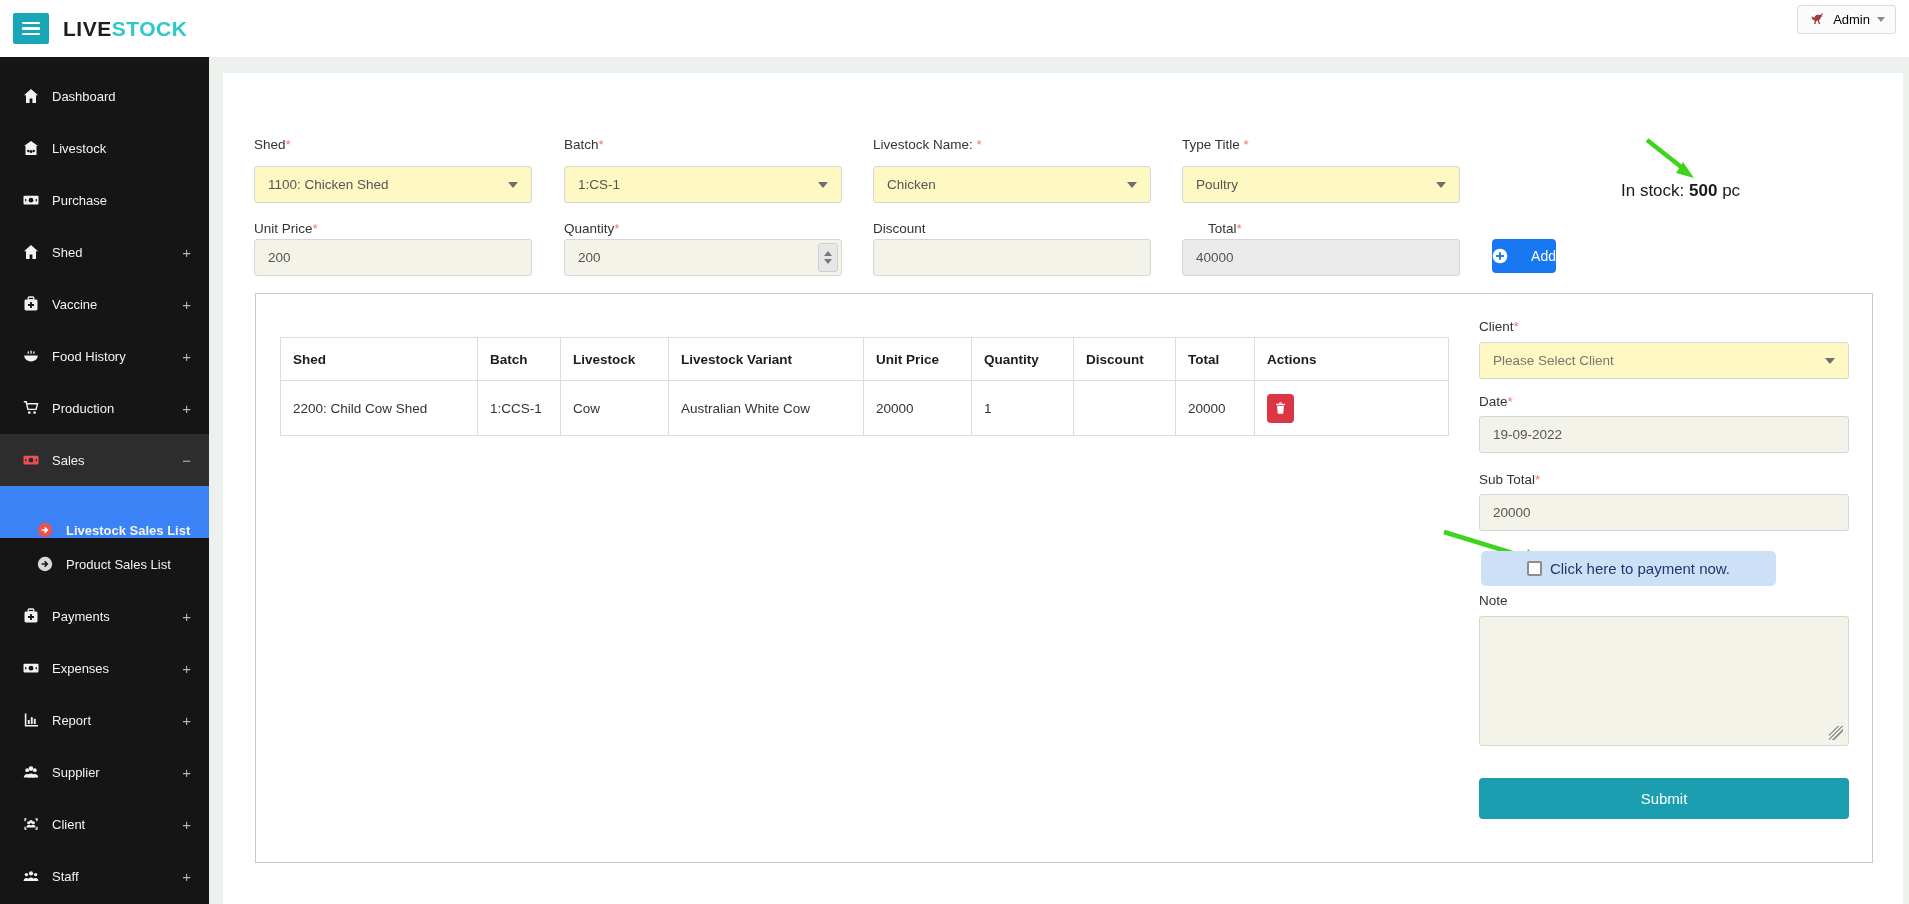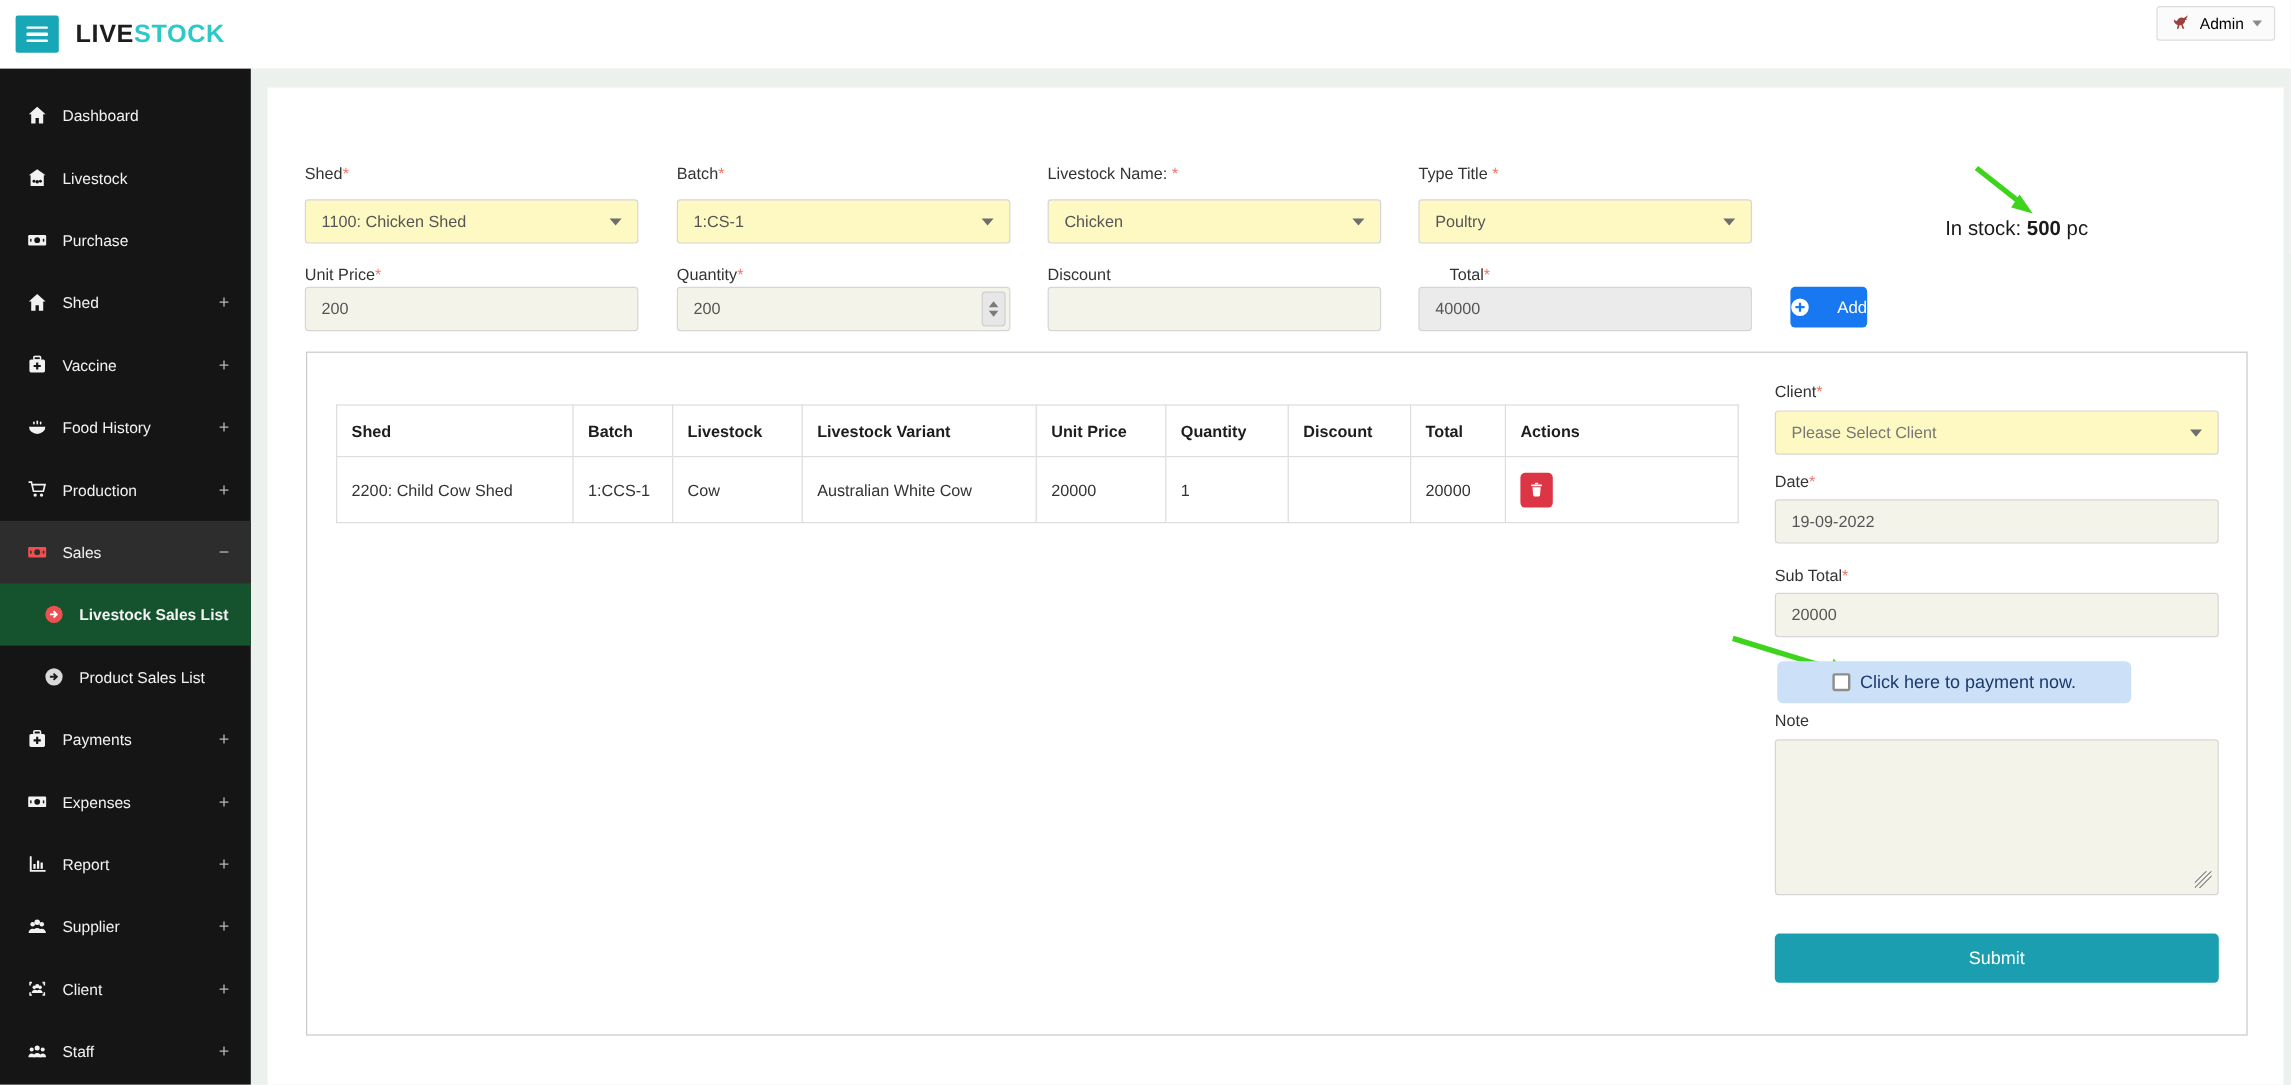--- a/index.html
+++ b/index.html
@@ -21,21 +21,21 @@
 
   
   .sidebar { position:absolute; left:0; top:57px; width:209px; height:847px; background:#151515; z-index:4; }
   .side-item { position:absolute; left:0; width:209px; height:52px; display:flex; align-items:center; padding-left:22px; cursor:pointer; color:#f2f2f2; }
   .side-item.sub { padding-left:36px; }
   .side-item .sicon { width:17px; height:17px; display:inline-flex; align-items:center; justify-content:center; color:#f2f2f2; flex:none; }
   .side-item .sicon.red { color:#ed5050; }
   .side-item .slabel { font-size:13px; margin-left:13px; white-space:nowrap; }
   .side-item .sexp { position:absolute; right:18px; color:#b5b5b5; font-size:15px; font-weight:400; }
   .side-item.active-parent { background:#2d2d2d; }
-  .side-item.active-sub { background:#14532d; }
+  .side-item.active-sub { background:#3b82f6;align-items:flex-end; }
   .side-item.active-sub .slabel { font-weight:bold; }
 
   
   .panel { position:absolute; left:223px; top:73px; width:1680px; height:831px; background:#ffffff; }
   .panel-head { position:relative; height:49px; background:#1b9fb0; display:flex; align-items:center; padding-left:26px; gap:10px; }
   .panel-head .ptitle { color:#ffffff; font-size:20px; }
   .panel-body { position:relative; width:100%; height:782px; }
 
   .lbl { position:absolute; font-size:13.5px; color:#333; white-space:nowrap; }
   .req { color:#f0776c; }

